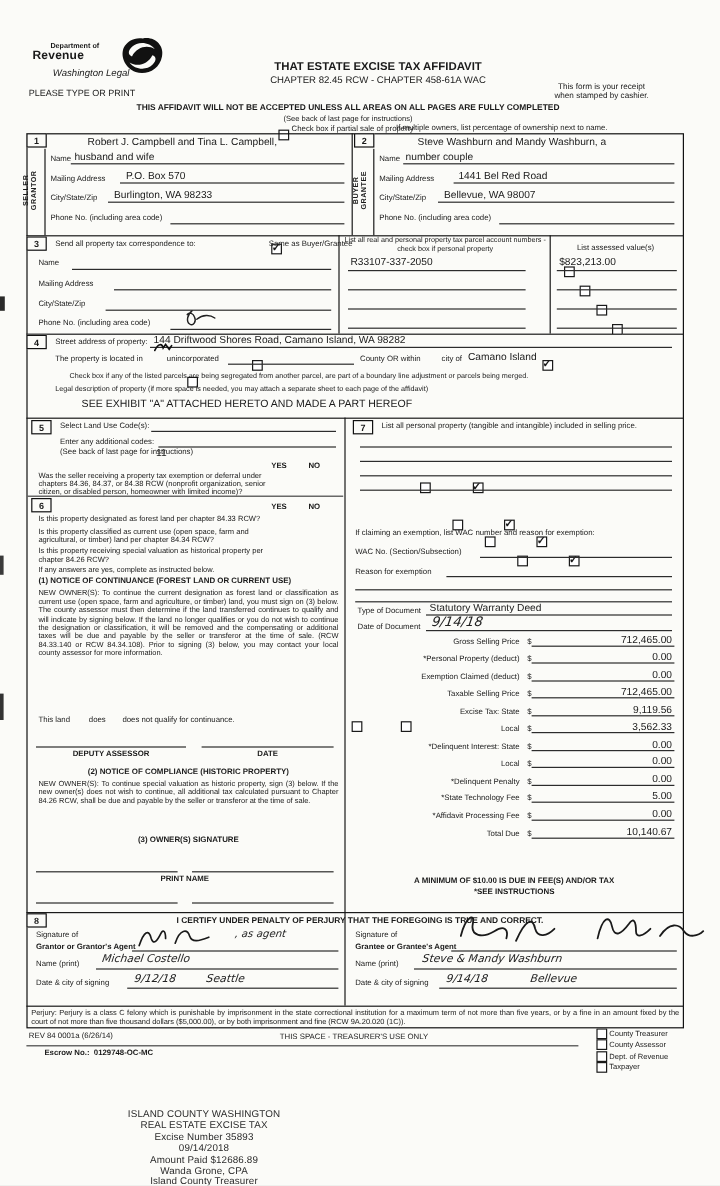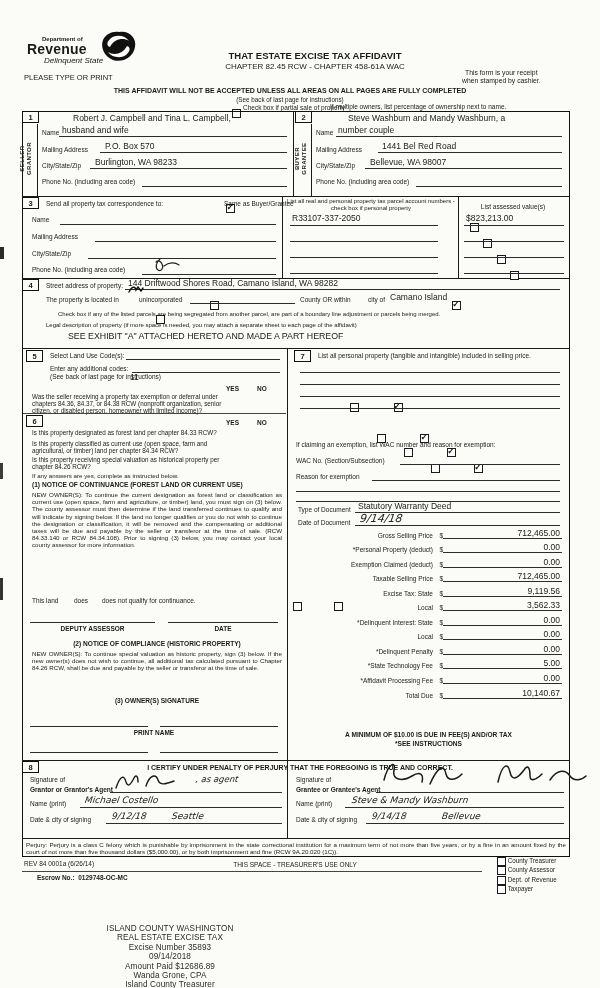--- a/index.html
+++ b/index.html
@@ -38,22 +38,22 @@
 
 <div class="page">
 
   
   <div class="abs" style="left:0;top:247px;width:4px;height:12px;background:#2a2a2a;"></div>
   <div class="abs" style="left:0;top:463px;width:3px;height:16px;background:#3a3a3a;"></div>
   <div class="abs" style="left:0;top:578px;width:3px;height:22px;background:#333;"></div>
 
   
   <div class="abs sm" style="left:42px;top:36px;font-weight:bold;">Department of</div>
-  <div class="abs b" style="left:27px;top:41px;font-size:14px;letter-spacing:.2px;">Revenue</div>
-  <div class="abs i" style="left:44px;top:56px;font-size:8px;">Delinquent State</div>
+  <div class="abs b" style="left:27px;top:41px;font-size:10px;letter-spacing:.2px;">Revenue</div>
+  <div class="abs i" style="left:44px;top:56px;font-size:8px;">Washington Legal</div>
   <div class="abs" style="left:100px;top:30px;">
     <svg width="38" height="34" viewBox="0 0 38 34">
       <path d="M19,2 C29,0 37,8 35,17 C33,28 22,33 13,30 C5,27 0,18 3,10 C6,4 12,1 19,2 Z" fill="#111"></path>
       <path d="M10,17 C14,9 23,7 29,11 C25,5 15,4 10,9 C6,13 7,16 10,17 Z" fill="#fbfbf8"></path>
       <path d="M27,16 C23,24 14,26 8,22 C12,28 22,29 27,24 C31,20 30,17 27,16 Z" fill="#fbfbf8"></path>
     </svg>
   </div>
   <div class="abs" style="left:24px;top:73px;font-size:7.5px;">PLEASE TYPE OR PRINT</div>
   <div class="abs b ctr" style="left:150px;top:50px;width:330px;font-size:9.5px;">THAT ESTATE EXCISE TAX AFFIDAVIT</div>
   <div class="abs ctr" style="left:150px;top:62px;width:330px;font-size:8px;">CHAPTER 82.45 RCW - CHAPTER 458-61A WAC</div>

